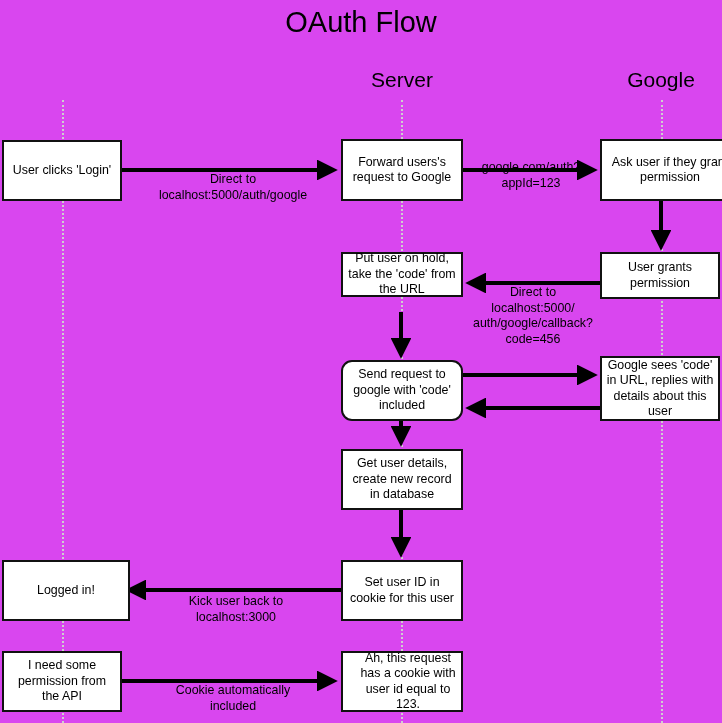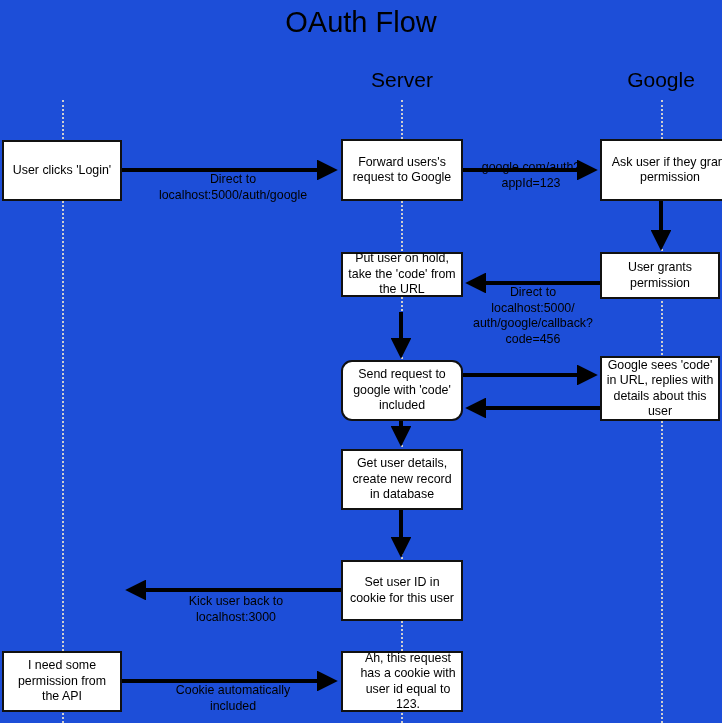--- a/index.html
+++ b/index.html
@@ -9,21 +9,21 @@
   }
   body {
     font-family: "Liberation Sans", sans-serif;
     color: #000000;
   }
   #canvas {
     position: relative;
     width: 722px;
     height: 723px;
     overflow: hidden;
-    background: #1d4ed8;
+    background: #d946ef;
   }
   .title {
     position: absolute;
     left: 0;
     top: 5px;
     width: 722px;
     text-align: center;
     font-size: 29px;
     line-height: 34px;
     color: #000;
@@ -155,20 +155,23 @@
   </div>
 
   <div class="node" style="left:341px; top:449px; width:122px; height:61px;">
     <span>Get user details, create new record in database</span>
   </div>
 
   <div class="node" style="left:341px; top:560px; width:122px; height:61px;">
     <span>Set user ID in cookie for this user</span>
   </div>
 
+  <div class="node" style="left:2px;   top:560px; width:128px; height:61px;">
+    <span>Logged in!</span>
+  </div>
 
   <div class="node" style="left:2px;   top:651px; width:120px; height:61px;">
     <span>I need some permission from the API</span>
   </div>
 
   <div class="node" style="left:341px; top:651px; width:122px; height:61px;padding-left:16px;">
     <span>Ah, this request has a cookie with user id equal to 123.</span>
   </div>
 
   <div class="edge-label" style="left:133px; top:172px; width:200px;">Direct to

